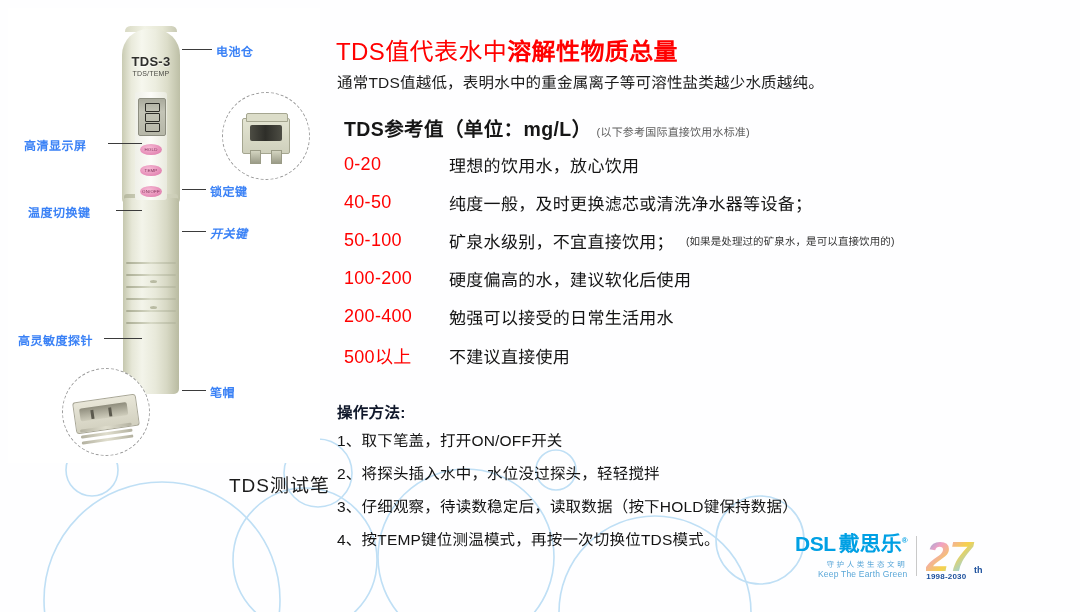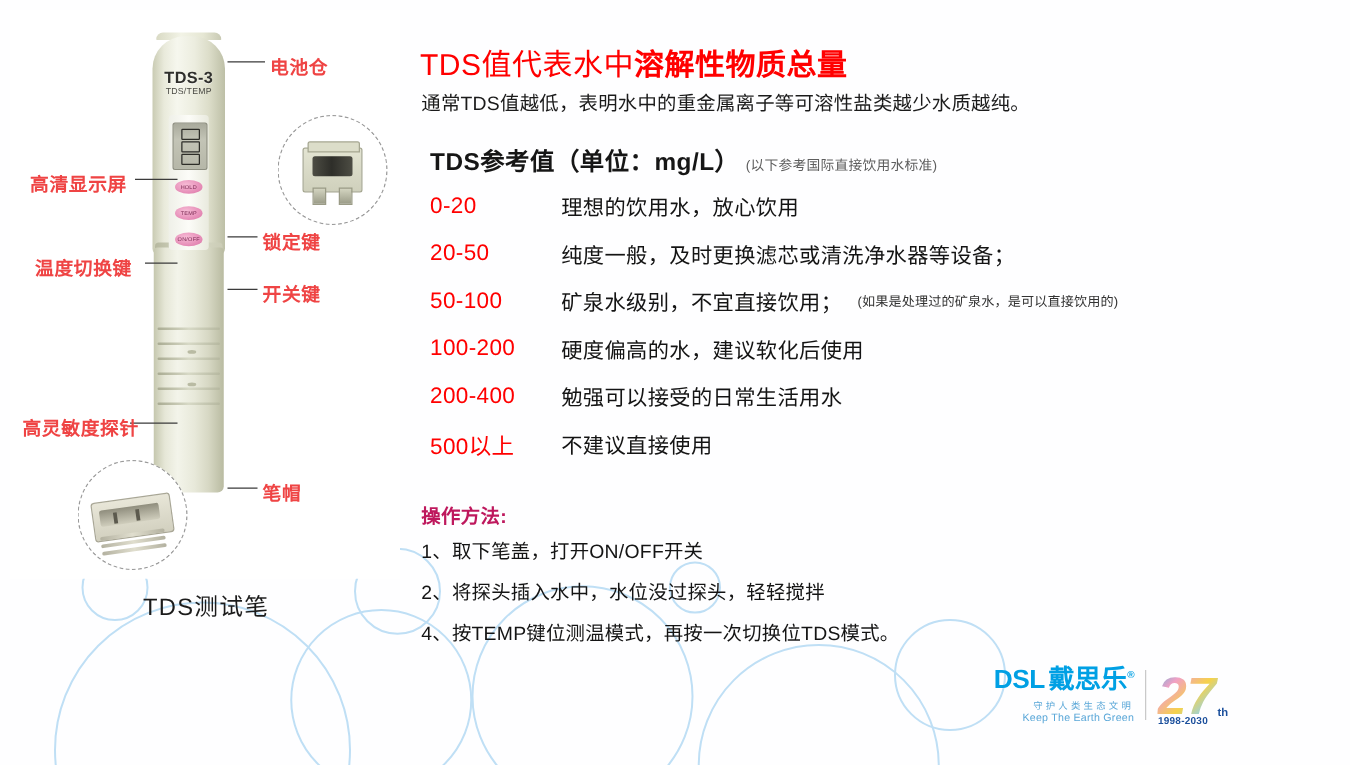--- a/index.html
+++ b/index.html
@@ -144,28 +144,28 @@
     position:absolute;left:4px;top:28px;width:52px;height:20px;
   }
   .probe-stack i{
     display:block;position:absolute;left:0;width:52px;height:3px;
     background:linear-gradient(to right,#b3b1a0,#e0dece,#b3b1a0);
     border-radius:2px;
   }
 
   
   .callout{
-    position:absolute;font-size:15px;font-weight:bold;color:#ef4444;
+    position:absolute;font-size:12px;font-weight:bold;color:#3b82f6;
     white-space:nowrap;letter-spacing:.5px;z-index:4;
   }
   .leader{
     position:absolute;height:0;border-top:1.3px solid #3b3b3b;z-index:3;
   }
   .photo-caption{
-    position:absolute;left:0;top:470px;width:330px;text-align:center;
+    position:absolute;left:0;top:470px;width:330px;text-align:right;
     font-size:19px;color:#1b1b1b;letter-spacing:1px;z-index:4;
   }
 
   
   .right-col{
     position:absolute;left:336px;top:0;width:744px;height:612px;z-index:3;
   }
   .headline{
     position:absolute;left:0;top:32px;
     font-size:24px;color:#ff0000;letter-spacing:.4px;white-space:nowrap;
@@ -191,21 +191,21 @@
   }
   .ref-row .desc{
     font-size:17px;color:#141414;letter-spacing:.3px;vertical-align:middle;
   }
   .ref-row .paren{
     font-size:10.5px;color:#333333;margin-left:12px;letter-spacing:.1px;vertical-align:middle;
   }
 
   .ops-head{
     position:absolute;left:1px;top:400px;
-    font-size:15.5px;font-weight:bold;color:#be185d;letter-spacing:.3px;
+    font-size:15.5px;font-weight:bold;color:#0f172a;letter-spacing:.3px;
   }
   .ops-list{position:absolute;left:1px;top:428px;width:740px;}
   .ops-item{
     height:33px;font-size:15.5px;color:#141414;letter-spacing:.2px;white-space:nowrap;
   }
 
   
   .logo-lockup{
     position:absolute;left:795px;top:528px;height:56px;z-index:5;
     display:flex;align-items:center;gap:9px;text-align:right;
@@ -328,21 +328,21 @@
     <div class="leader" style="left:182px;top:189px;width:24px;"></div>
     <div class="leader" style="left:116px;top:210px;width:26px;"></div>
     <div class="leader" style="left:182px;top:231px;width:24px;"></div>
     <div class="leader" style="left:104px;top:338px;width:38px;"></div>
     <div class="leader" style="left:182px;top:390px;width:24px;"></div>
 
     <div class="callout" style="left:216px;top:42px;">电池仓</div>
     <div class="callout" style="left:24px;top:136px;">高清显示屏</div>
     <div class="callout" style="left:210px;top:182px;">锁定键</div>
     <div class="callout" style="left:28px;top:203px;">温度切换键</div>
-    <div class="callout" style="left:210px;top:224px;">开关键</div>
+    <div class="callout" style="left:210px;top:224px;font-style:italic;">开关键</div>
     <div class="callout" style="left:18px;top:331px;">高灵敏度探针</div>
     <div class="callout" style="left:210px;top:383px;">笔帽</div>
 
     <div class="photo-caption">TDS测试笔</div>
   </div>
 
   <div class="right-col">
 
     <div class="headline">
       <span>TDS值代表水中</span><span class="b">溶解性物质总量</span>
@@ -354,21 +354,21 @@
       <span class="main">TDS参考值（单位：mg/L）</span><span class="note">(以下参考国际直接饮用水标准)</span>
     </div>
 
     <div class="ref-rows">
 
       <div class="ref-row">
         <span class="range">0-20</span><span class="desc">理想的饮用水，放心饮用</span>
       </div>
 
       <div class="ref-row">
-        <span class="range">20-50</span><span class="desc">纯度一般，及时更换滤芯或清洗净水器等设备；</span>
+        <span class="range">40-50</span><span class="desc">纯度一般，及时更换滤芯或清洗净水器等设备；</span>
       </div>
 
       <div class="ref-row">
         <span class="range">50-100</span><span class="desc">矿泉水级别，不宜直接饮用；</span><span class="paren">(如果是处理过的矿泉水，是可以直接饮用的)</span>
       </div>
 
       <div class="ref-row">
         <span class="range">100-200</span><span class="desc">硬度偏高的水，建议软化后使用</span>
       </div>
 
@@ -380,20 +380,21 @@
         <span class="range">500以上</span><span class="desc">不建议直接使用</span>
       </div>
 
     </div>
 
     <div class="ops-head">操作方法:</div>
 
     <div class="ops-list">
       <div class="ops-item">1、取下笔盖，打开ON/OFF开关</div>
       <div class="ops-item">2、将探头插入水中，水位没过探头，轻轻搅拌</div>
+      <div class="ops-item">3、仔细观察，待读数稳定后，读取数据（按下HOLD键保持数据）</div>
       <div class="ops-item">4、按TEMP键位测温模式，再按一次切换位TDS模式。</div>
     </div>
 
   </div>
 
   <div class="logo-lockup">
 
     <div class="dsl-block">
       <div class="dsl-mark">
         <span>DSL</span><span class="cn">戴思乐</span><span class="reg">®</span>

